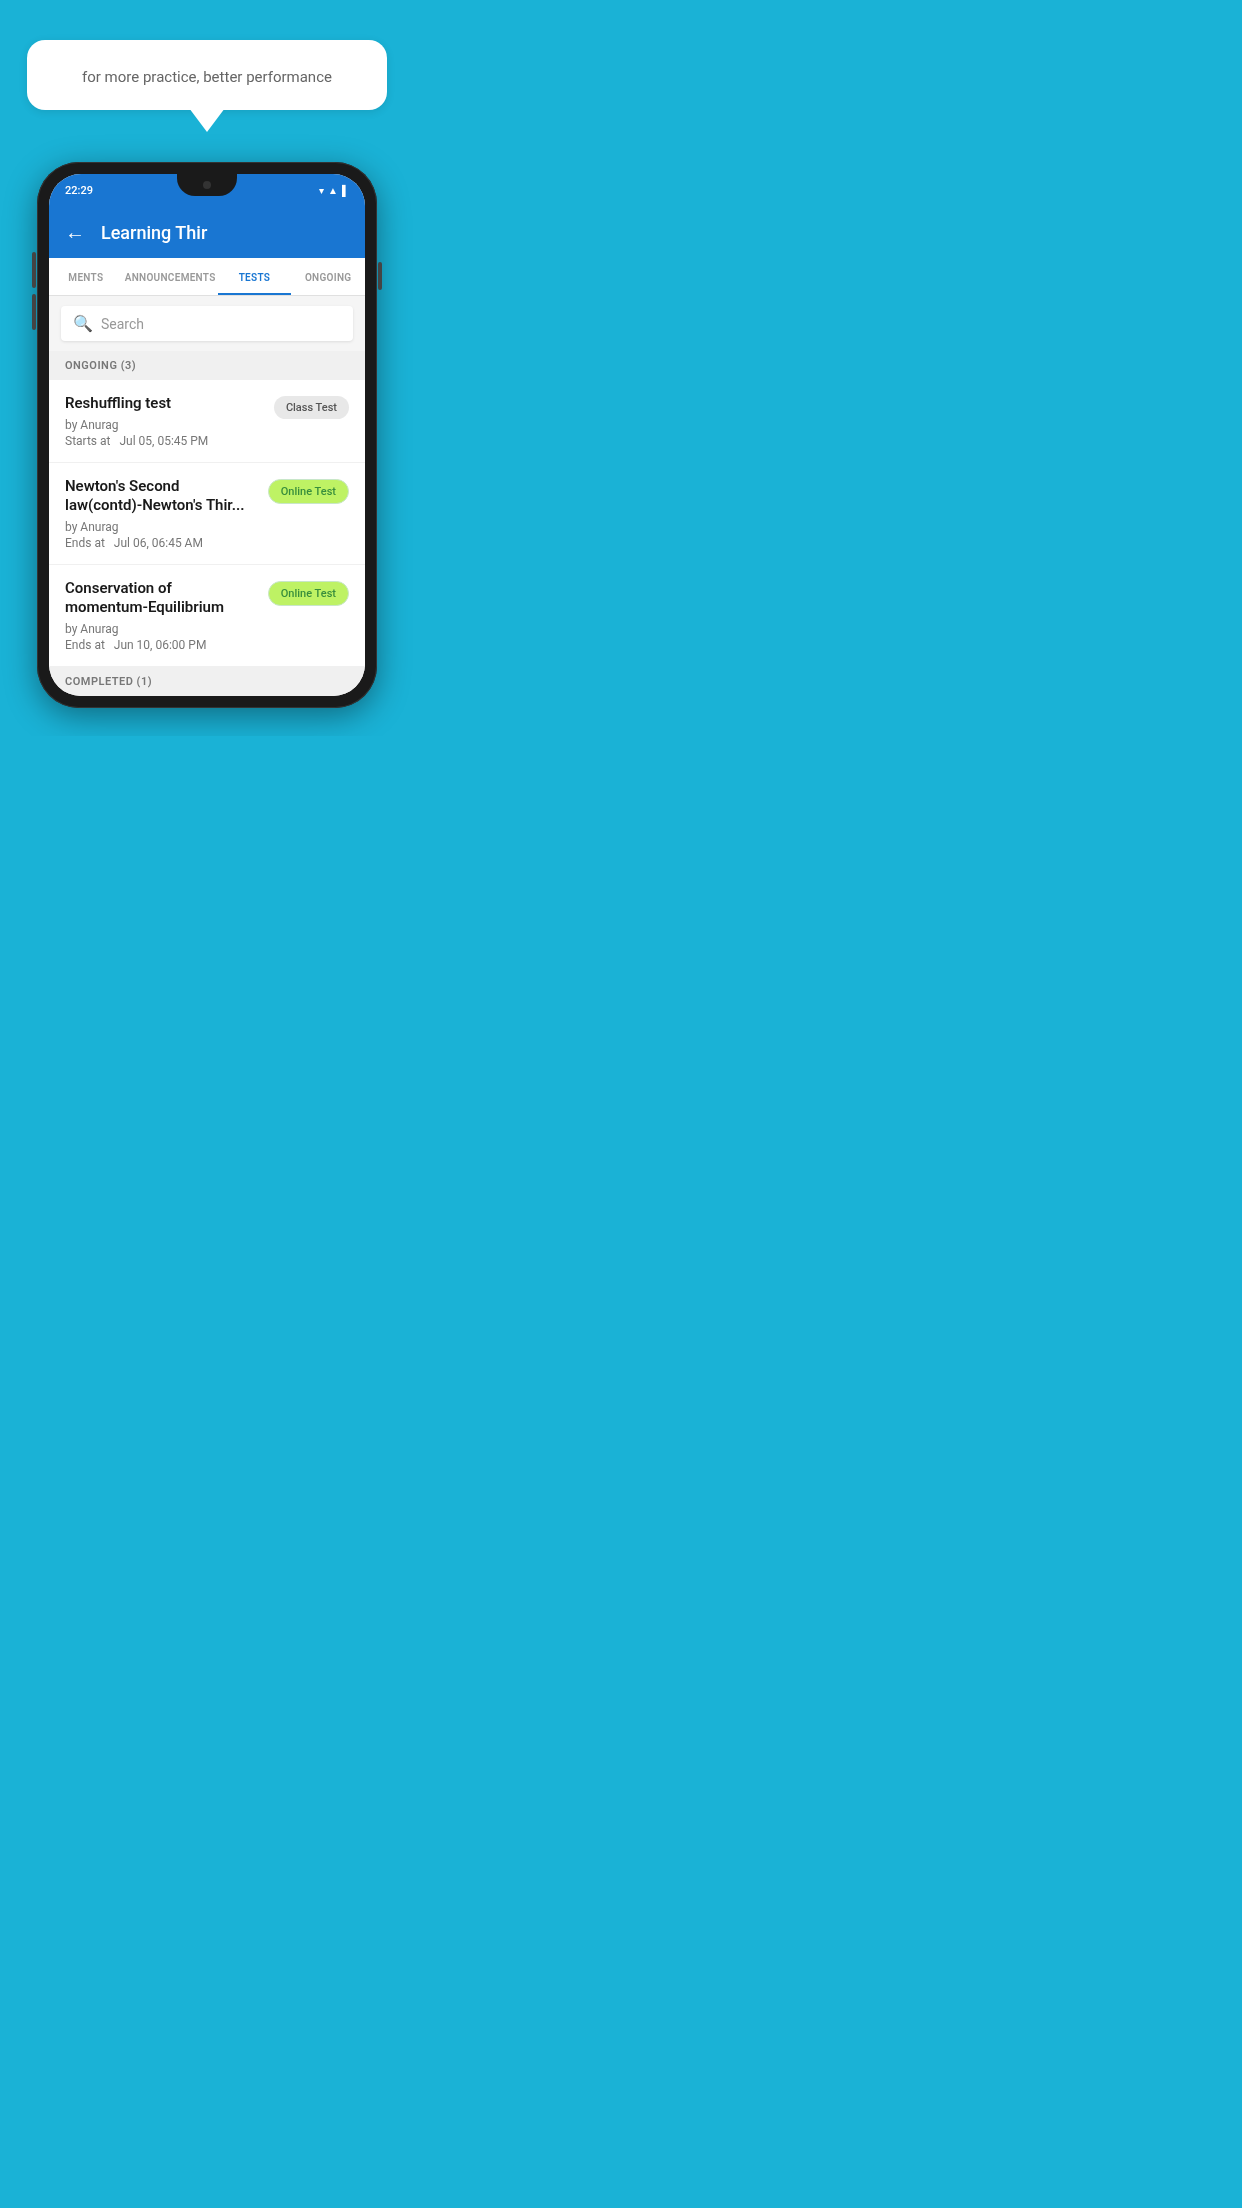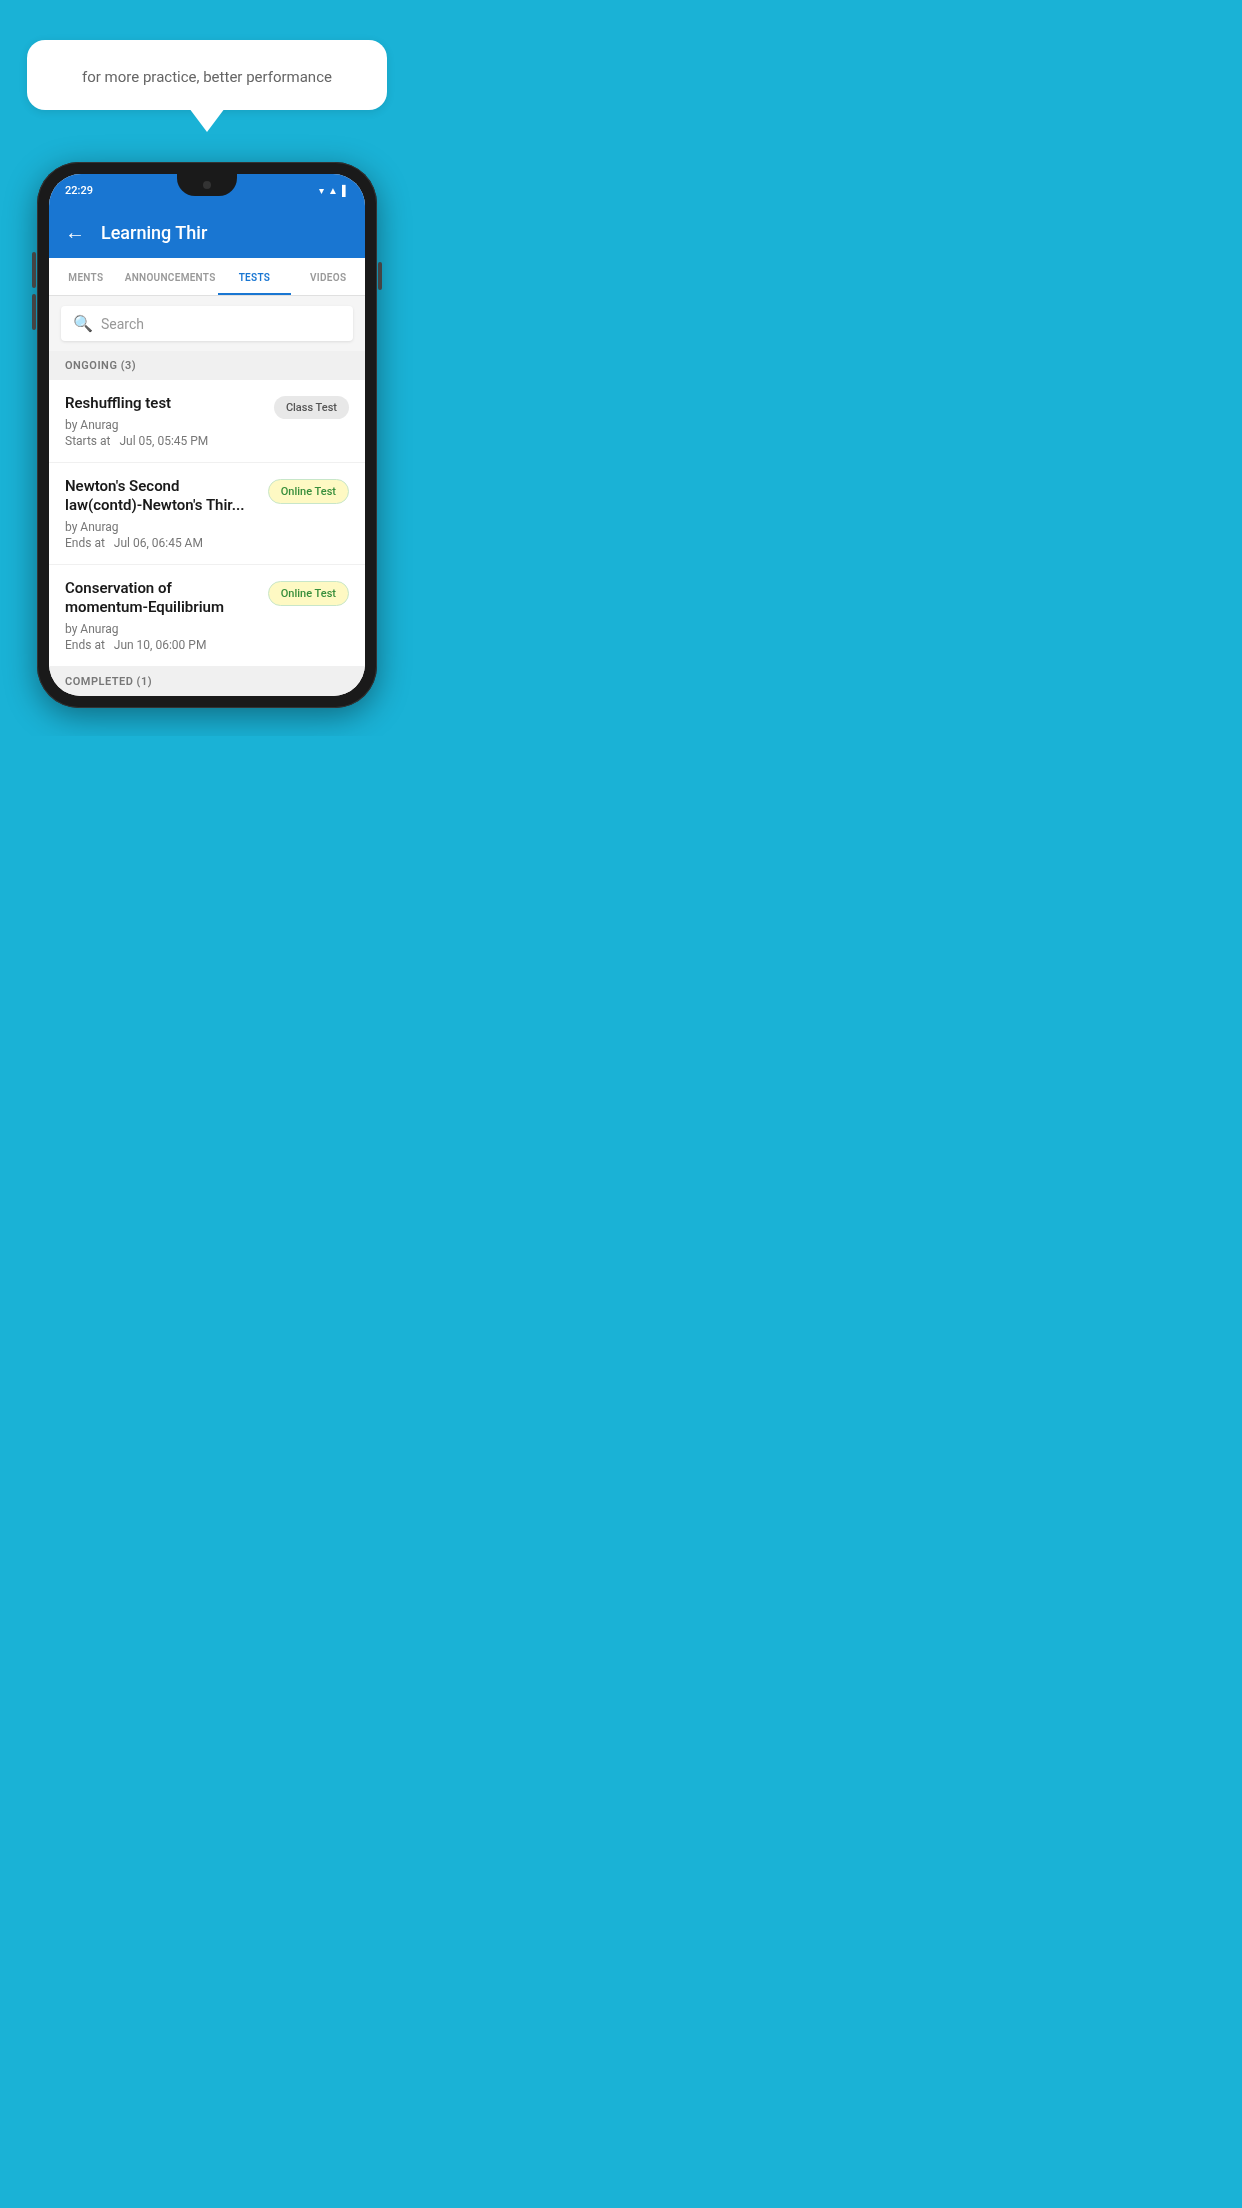--- a/index.html
+++ b/index.html
@@ -271,21 +271,21 @@
       margin-top: 2px;
       flex-shrink: 0;
     }
 
     .badge-class {
       background: #e8e8e8;
       color: #555;
     }
 
     .badge-online {
-      background: #fef9c3;
+      background: #bef264;
       color: #388e3c;
       border: 1px solid #c8e6c9;
       text-align: center;
     }
 
     
     .completed-label {
       background: #f0f0f0;
       padding: 8px 16px;
       font-size: 11px;
@@ -370,21 +370,21 @@
         <div class="tab-item">
           <span>MENTS</span>
         </div>
         <div class="tab-item">
           <span>ANNOUNCEMENTS</span>
         </div>
         <div class="tab-item active">
           <span>TESTS</span>
         </div>
         <div class="tab-item">
-          <span>VIDEOS</span>
+          <span>ONGOING</span>
         </div>
       </div>
 
       <div class="search-bar-container">
         <div class="search-bar">
           <span class="search-icon">🔍</span>
           <span class="search-placeholder">Search</span>
         </div>
       </div>
 

